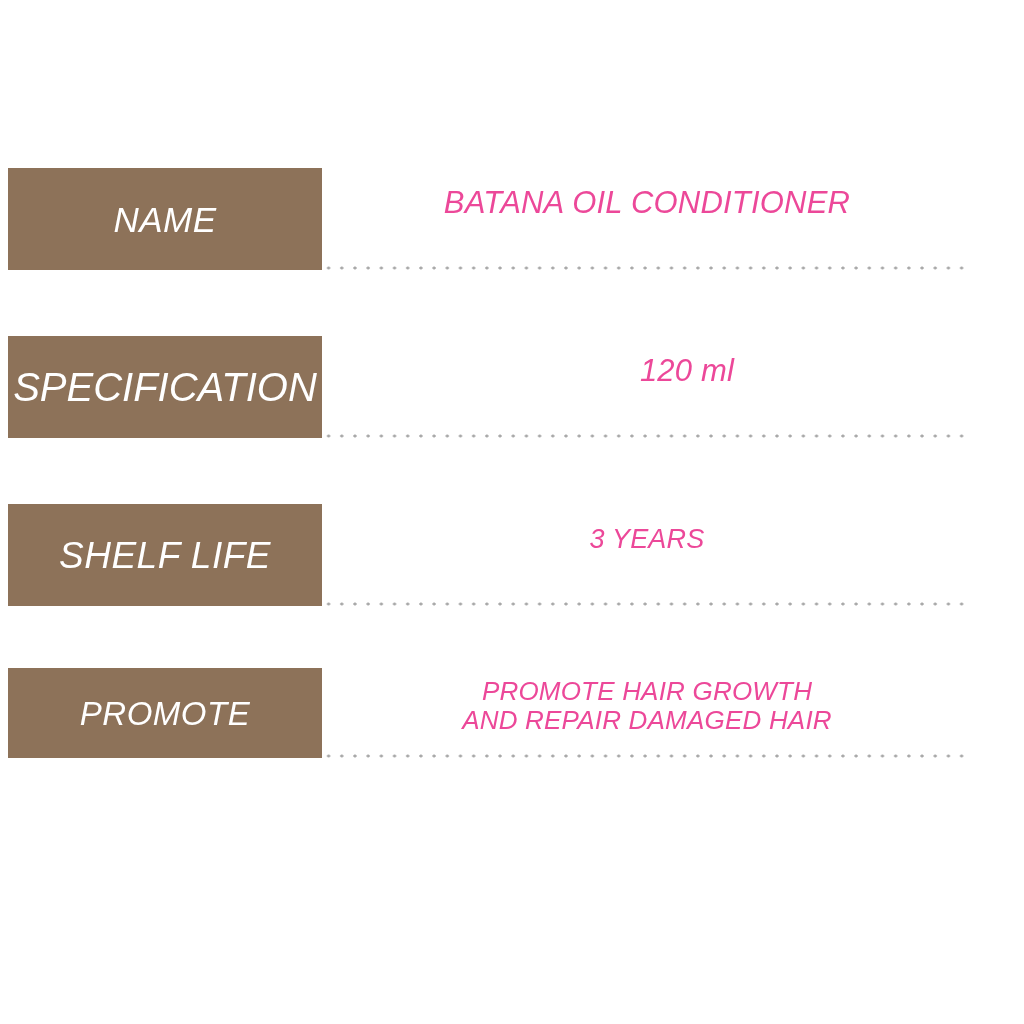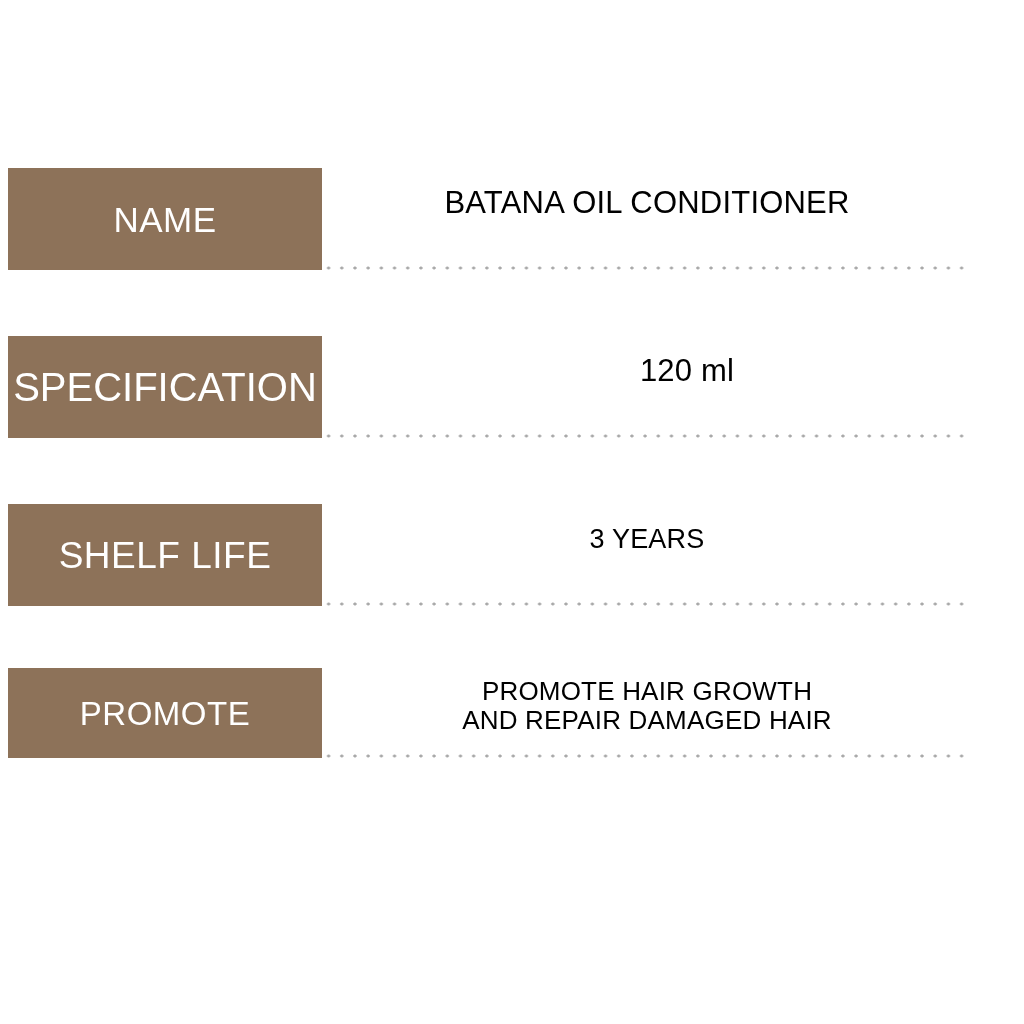--- a/index.html
+++ b/index.html
@@ -14,20 +14,21 @@
     overflow: hidden;
     position: relative;
   }
 
   #spec-table {
     position: absolute;
     left: 0;
     top: 0;
     width: 1024px;
     height: 1024px;
+    font-style: italic;
   }
 
   .spec-row {
     position: absolute;
     left: 0;
     width: 1024px;
   }
 
   
   .label-block {
@@ -53,21 +54,21 @@
   .value-cell {
     position: absolute;
     left: 322px;
     width: 650px;
     display: flex;
     align-items: center;
     justify-content: center;
     box-sizing: border-box;
   }
   .value-text {
-    color: #000000;
+    color: #ec4899;
     text-align: center;
     line-height: 1.12;
     white-space: pre-line;
     letter-spacing: 0.2px;
   }
 
   
   .dotted-line {
     position: absolute;
     left: 322px;

